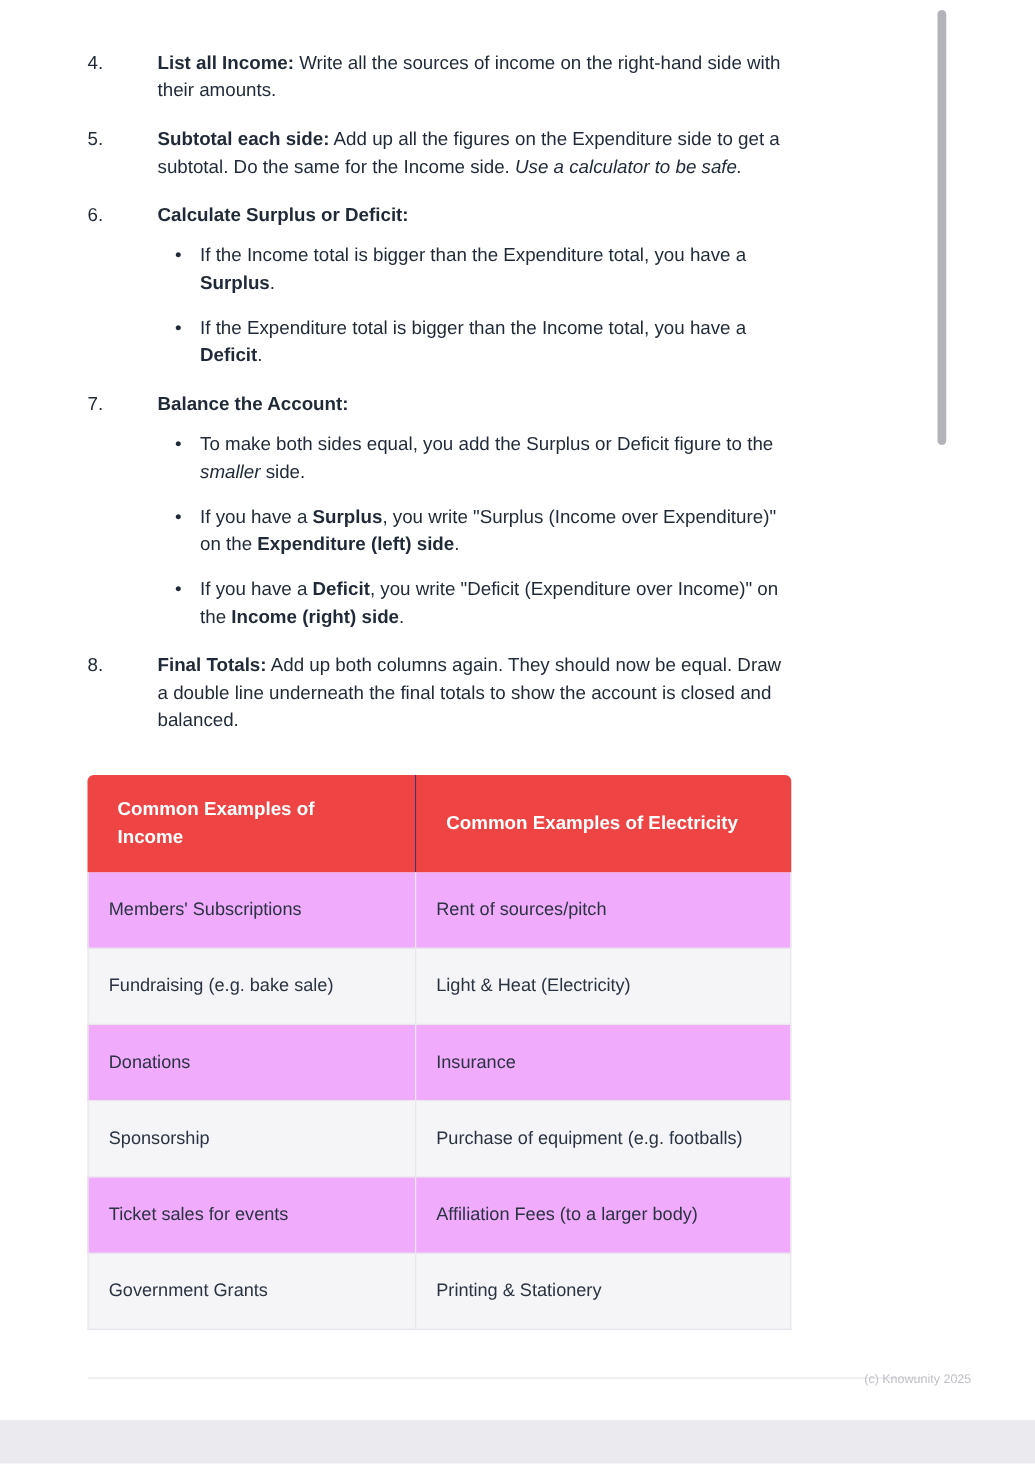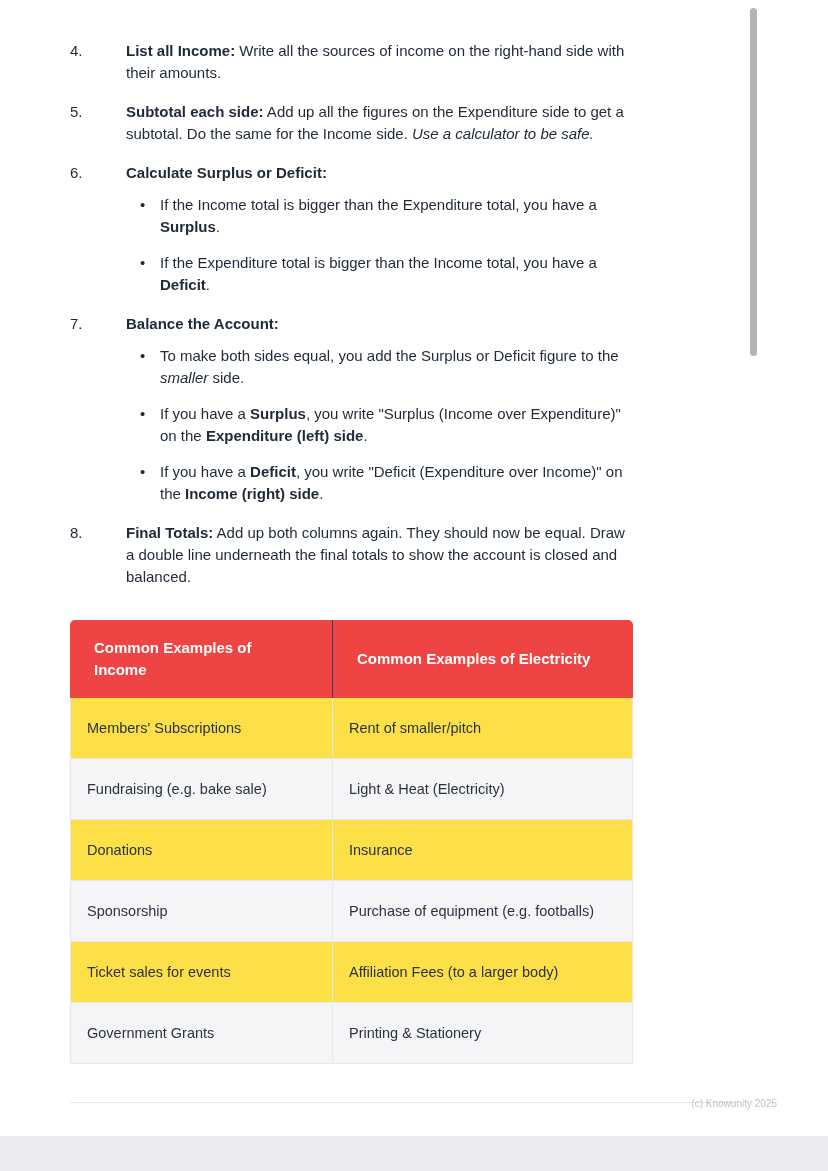--- a/index.html
+++ b/index.html
@@ -62,21 +62,21 @@
     font-size: 15px;
   }
   table.examples th + th { border-left: 1px solid #3b3571; }
   table.examples th:first-child { border-top-left-radius: 5px; }
   table.examples th:last-child { border-top-right-radius: 5px; }
   table.examples td {
     padding: 19px 16px;
     border-bottom: 1px solid #e7e7ec;
     border-left: 1px solid #e7e7ec;
     color: #2a3342;
-    background: #fde047;
+    background: #f0abfc;
   }
   table.examples td:last-child { border-right: 1px solid #e7e7ec; }
   table.examples tr:nth-child(even) td { background: #f5f5f8; }
 
   .divider {
     margin-top: 38px;
     width: 668px;
     height: 0;
     border: none;
     border-top: 1px solid #e5e7eb;
@@ -187,21 +187,21 @@
           </colgroup>
         <thead>
           <tr>
             <th>Common Examples of Income</th>
             <th>Common Examples of Electricity</th>
           </tr>
         </thead>
         <tbody>
           <tr>
             <td>Members' Subscriptions</td>
-            <td>Rent of smaller/pitch</td>
+            <td>Rent of sources/pitch</td>
           </tr>
           <tr>
             <td>Fundraising (e.g. bake sale)</td>
             <td>Light &amp; Heat (Electricity)</td>
           </tr>
           <tr>
             <td>Donations</td>
             <td>Insurance</td>
           </tr>
           <tr>

